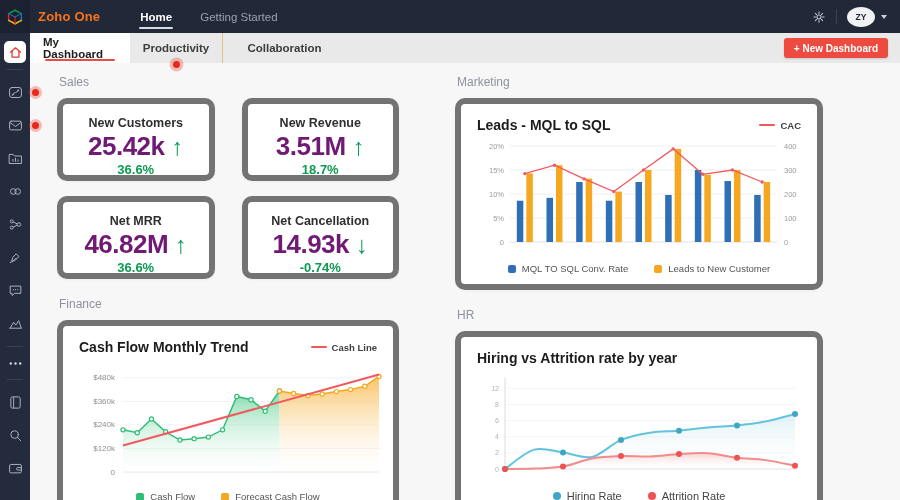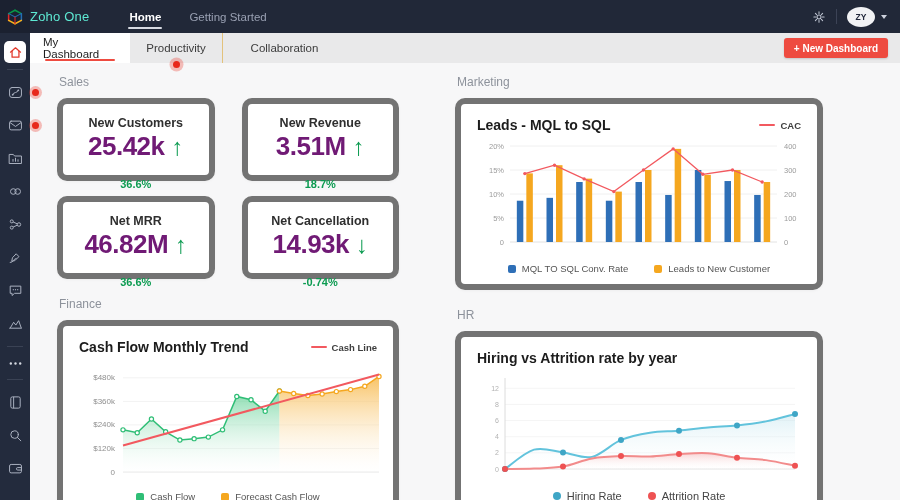--- a/index.html
+++ b/index.html
@@ -2,21 +2,21 @@
 <html style="--red: #ee4b40; --green: #0c9b51;"><head>
 <meta charset="utf-8">
 <style>
   *{margin:0;padding:0;box-sizing:border-box}
   html,body{width:900px;height:500px;overflow:hidden}
   body{font-family:"Liberation Sans","DejaVu Sans",sans-serif;background:#f7f7f8;position:relative;color:#222}
 
   
   .topbar{position:absolute;top:0;left:0;width:900px;height:33px;background:#212838;display:flex;align-items:center;z-index:40}
   .logo-box{width:30px;height:33px;display:flex;align-items:center;justify-content:center;background:#1b2130;cursor:pointer}
-  .brand{color:#5eead4;font-size:13px;font-weight:normal;margin-left:0;letter-spacing:.2px}
+  .brand{color:#f97316;font-size:13px;font-weight:bold;margin-left:8px;letter-spacing:.2px}
   .top-nav{display:flex;margin-left:26px;height:33px}
   .top-nav-item{color:#99a0b2;font-size:11.5px;display:flex;align-items:center;padding:9px 14px;position:relative;cursor:pointer}
   .top-nav-item.active{color:#fff;font-weight:bold}
   .top-nav-item.active::after{content:"";position:absolute;left:13px;right:13px;bottom:4px;height:2px;background:#d8dbe2;border-radius:2px}
   .topbar-right{margin-left:auto;display:flex;align-items:center;gap:10px;padding-right:13px}
   .gear{color:#bfc5d2;display:flex;cursor:pointer}
   .top-divider{width:1px;height:15px;background:#3c4356}
   .avatar-wrap{display:flex;align-items:center;gap:6px;cursor:pointer}
   .avatar{width:28px;height:20px;border-radius:50%;background:#f1f2f4;color:#20273a;font-size:8.5px;font-weight:bold;display:flex;align-items:center;justify-content:center}
   .caret{width:0;height:0;border-left:3.5px solid transparent;border-right:3.5px solid transparent;border-top:4px solid #cdd2dd}
@@ -25,21 +25,21 @@
   .sidebar{position:absolute;top:33px;left:0;width:30px;height:467px;background:#232b3d;display:flex;flex-direction:column;align-items:center;padding-top:8px;z-index:30;overflow:visible}
   .side-home{width:22px;height:22px;background:#fff;border-radius:5px;display:flex;align-items:center;justify-content:center;cursor:pointer;flex:none}
   .side-div{width:16px;height:1px;background:#3a4254;margin:6px 0;flex:none}
   .side-icon{width:30px;height:33px;display:flex;align-items:center;justify-content:center;color:#a9b0bf;position:relative;cursor:pointer;flex:none;overflow:visible}
   .side-more{height:20px;color:#d5d9e2}
   .notif-dot{position:absolute;width:7px;height:7px;border-radius:50%;background:#e8281b;box-shadow:0 0 0 3px rgba(235,75,64,.35);left:32px;top:13px;z-index:35}
 
   
   .main{position:absolute;top:33px;left:30px;width:870px;height:467px}
   .tabbar{height:30px;background:#e9e9ea;display:flex;position:relative;z-index:10}
-  .tab{font-size:11.5px;font-weight:normal;color:#3c3c3c;display:flex;align-items:center;justify-content:center;cursor:pointer;position:relative;padding:0 13px}
+  .tab{font-size:11.5px;font-weight:bold;color:#3c3c3c;display:flex;align-items:center;justify-content:center;cursor:pointer;position:relative;padding:0 13px}
   .tab.t0{width:100px;background:#fff;color:#1d1d1d}
   .tab.t0::after{content:"";position:absolute;left:15px;right:15px;bottom:2px;height:2.5px;background:var(--red,#ee4b40);border-radius:2px}
   .tab.t1{width:92px}
   .tab.t2{width:124px;border-left:1px solid #e3c27c}
   .new-dash-btn{position:absolute;right:12px;top:5px;height:20px;background:var(--red,#ee4b40);color:#fff;font-size:10px;font-weight:bold;border:none;border-radius:3px;padding:0 10px;cursor:pointer;box-shadow:0 1px 2px rgba(0,0,0,.15)}
   .hotspot{position:absolute;width:7px;height:7px;background:#e8281b;border-radius:50%;box-shadow:0 0 0 3.5px rgba(235,75,64,.35);top:28px;left:143px;z-index:15}
 
   
   .content{display:grid;grid-template-columns:342px 368px;column-gap:56px;padding:12px 0 0 27px;height:437px;overflow:hidden}
   .section-label{font-size:12px;color:#8d929b;margin:0 0 9px 2px}
@@ -47,21 +47,21 @@
 
   .card{background:#fff;border:6px solid #737373;border-radius:10px;box-shadow:0 1px 3px rgba(0,0,0,.04)}
 
   
   .kpi-grid{display:grid;grid-template-columns:1fr 1fr;gap:15px 27px}
   .kpi-card{height:83px;text-align:center;padding-top:12px}
   .kpi-title{font-size:12.5px;font-weight:600;color:#2f2f2f}
   .kpi-valrow{display:flex;align-items:center;justify-content:center;margin-top:1px}
   .kpi-value{font-size:26px;font-weight:bold;color:#701a75;letter-spacing:-.5px}
   .kpi-arrow{font-size:24px;color:var(--green,#0c9b51);margin-left:7px;line-height:1}
-  .kpi-delta{font-size:11px;font-weight:600;color:var(--green,#0c9b51);margin-top:16px}
+  .kpi-delta{font-size:13px;font-weight:600;color:var(--green,#0c9b51);margin-top:0px}
 
   
   .chart-card{padding:13px 16px 10px}
   .chart-head{display:flex;justify-content:space-between;align-items:center;margin-bottom:5px}
   .chart-title{font-size:14px;font-weight:bold;color:#1c1c1c}
   .line-legend{display:flex;align-items:center;gap:5px;font-size:9.5px;color:#3e3e3e;font-weight:bold}
   .line-sw{width:16px;height:2px;border-radius:1px}
   .chart-legend{display:flex;justify-content:center;gap:26px;margin-top:3px;font-size:9.5px;color:#555;align-items:center}
   .legend-item{display:flex;align-items:center;gap:6px;cursor:pointer}
   .sw{width:8px;height:8px;border-radius:2px;flex:none}

